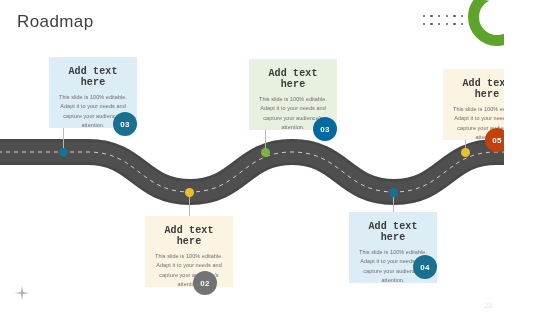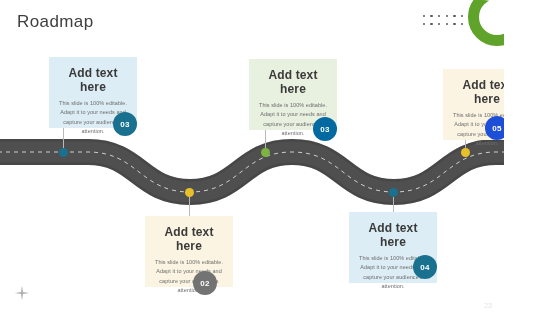--- a/index.html
+++ b/index.html
@@ -92,25 +92,26 @@
   }
 
   
   .card {
     position: absolute;
     box-sizing: border-box;
     padding: 9px 8px 12px 8px;
     text-align: center;
   }
   .card-title {
-    font-size: 12px;
+    font-size: 10px;
     font-weight: 700;
     color: #3a3a3a;
     letter-spacing: 0.15px;
     margin-bottom: 5px;
+    font-family: Liberation Mono, monospace;
   }
   .card-body {
     font-size: 5.5px;
     line-height: 1.72;
     color: #6d6d6d;
     letter-spacing: 0.05px;
   }
   .badge {
     position: absolute;
     width: 24px;
@@ -219,15 +220,15 @@
   <div class="card tint-blue" style="left:349px; top:212px; width:88px; height:71px;">
     <div class="card-title">Add text here</div>
     <div class="card-body">This slide is 100% editable. Adapt it to your needs and capture your audience's attention.</div>
   </div>
   <div class="badge" style="left:413px; top:255px; background:#19718f;">04</div>
 
   <div class="card tint-cream" style="left:443px; top:69px; width:88px; height:71px;">
     <div class="card-title">Add text here</div>
     <div class="card-body">This slide is 100% editable. Adapt it to your needs and capture your audience's attention.</div>
   </div>
-  <div class="badge" style="left:485px; top:116px; background:#1d4ed8;">05</div>
+  <div class="badge" style="left:485px; top:128px; background:#c2410c;">05</div>
 
 </div>
 
 </body></html>

